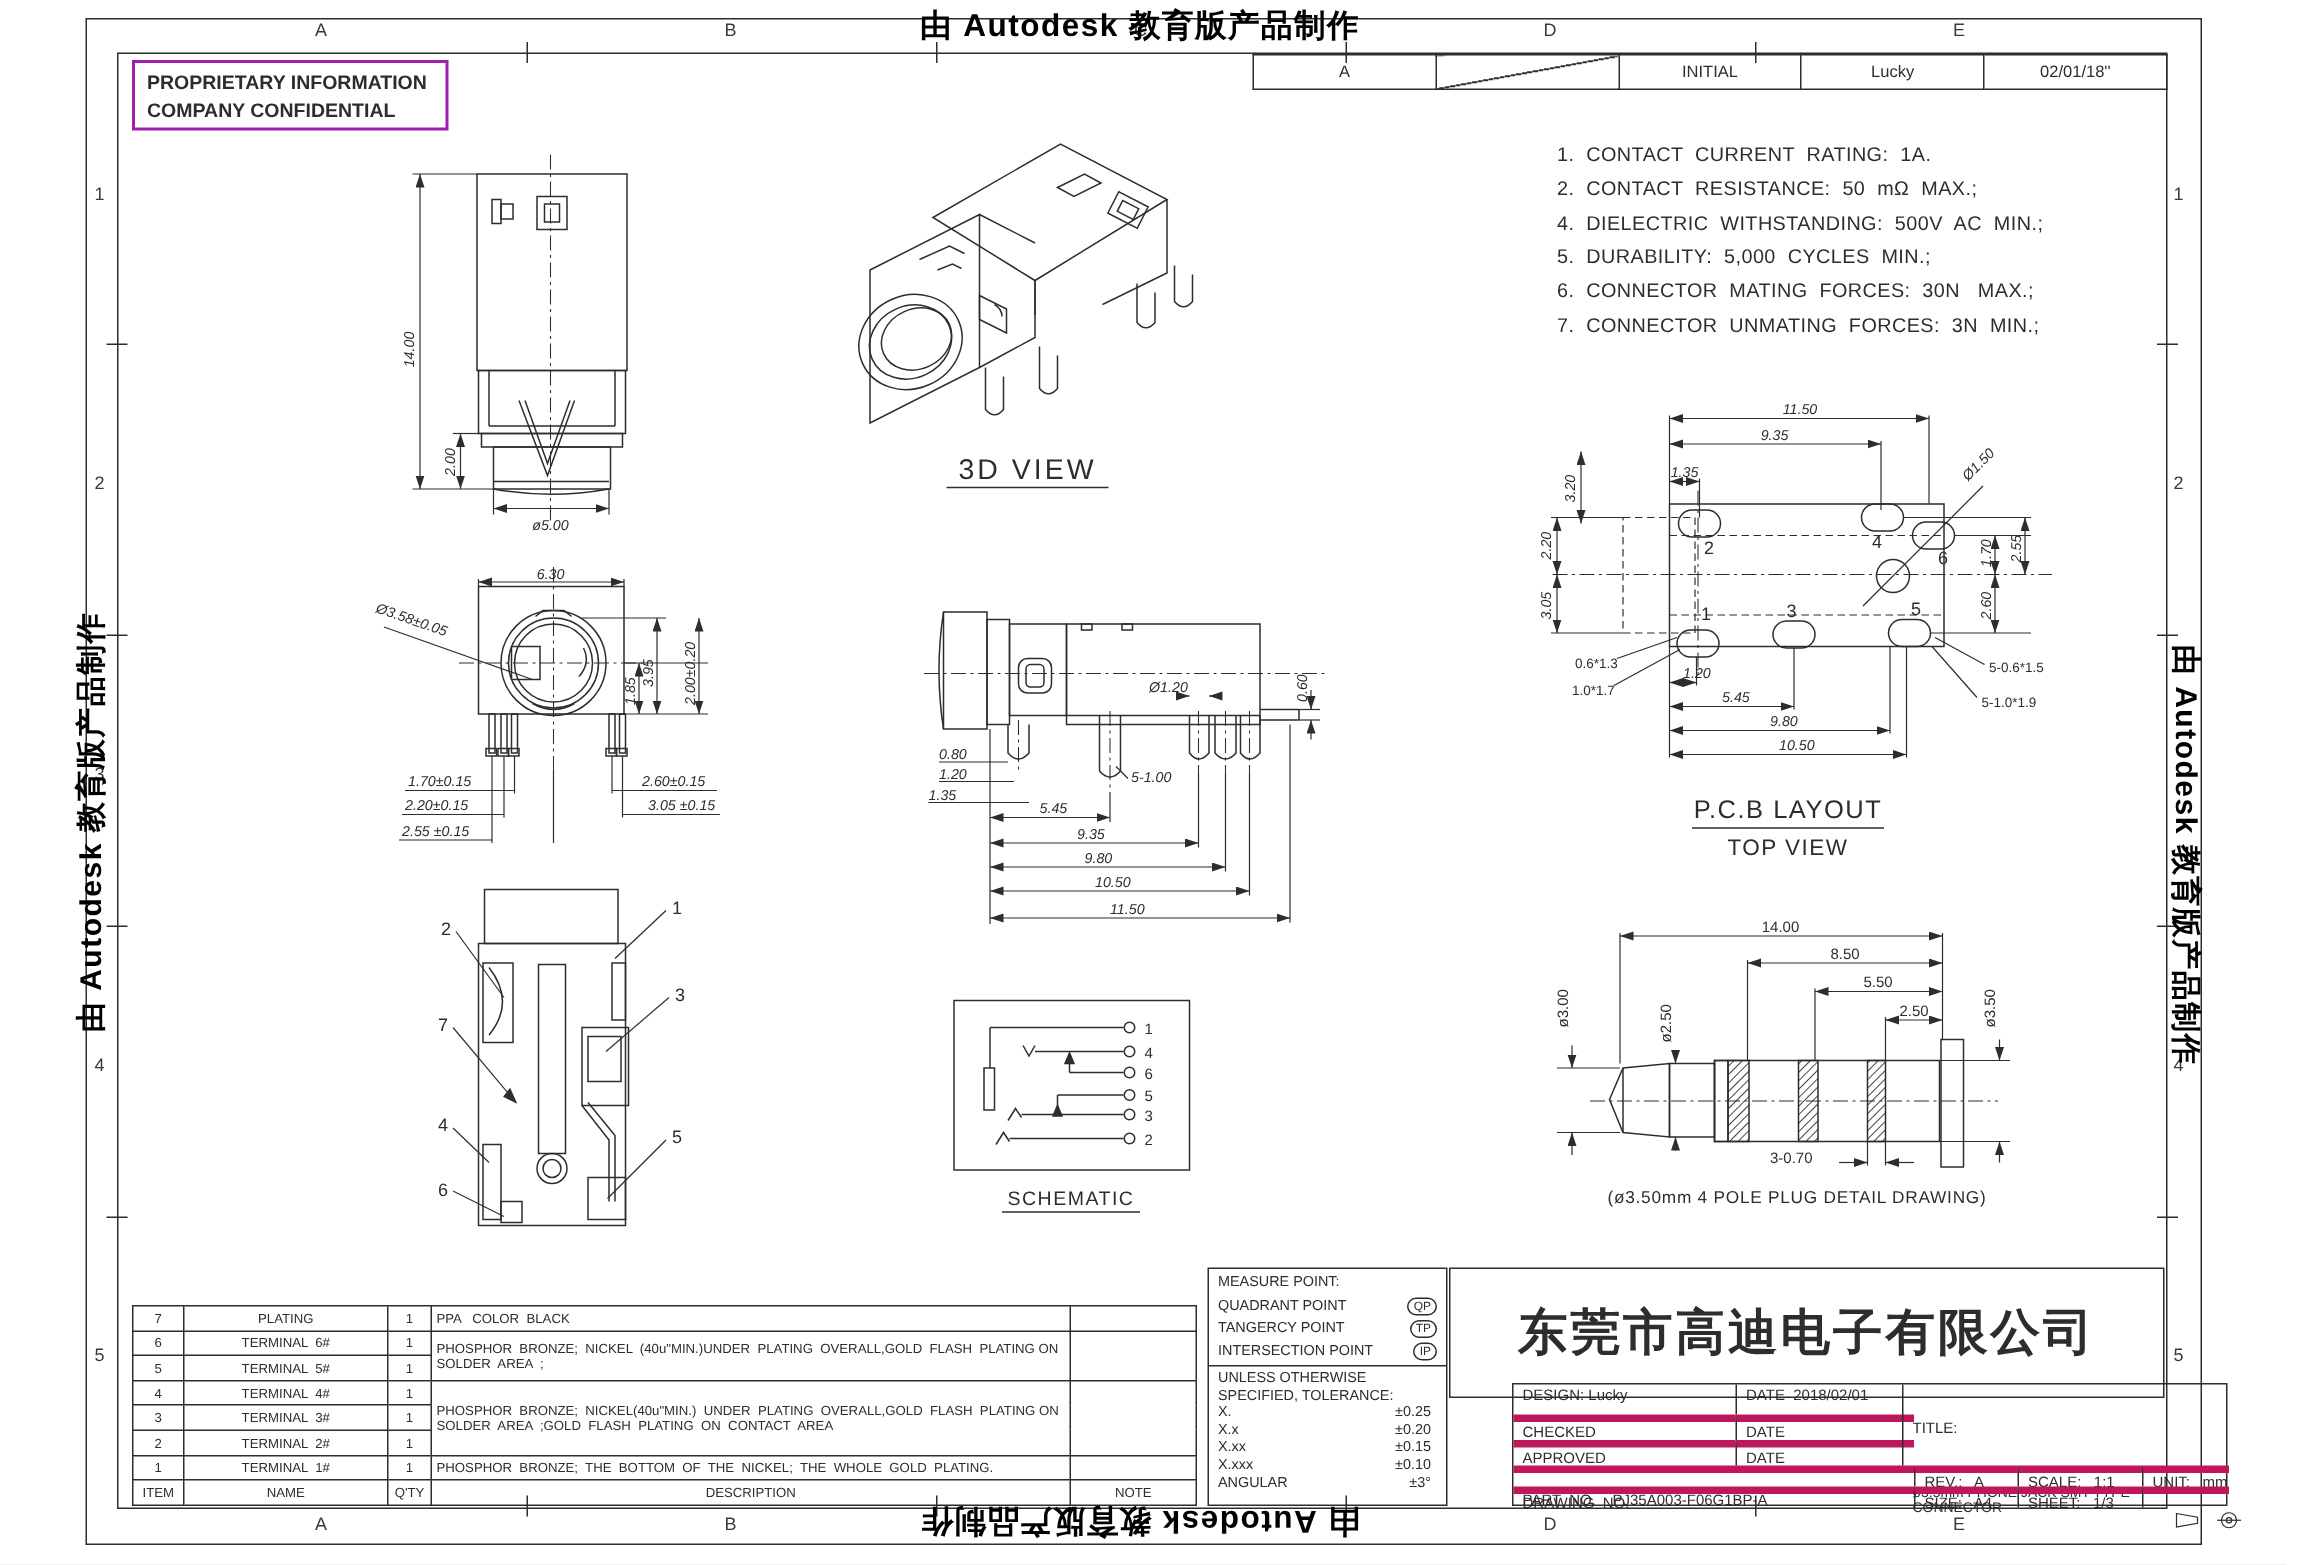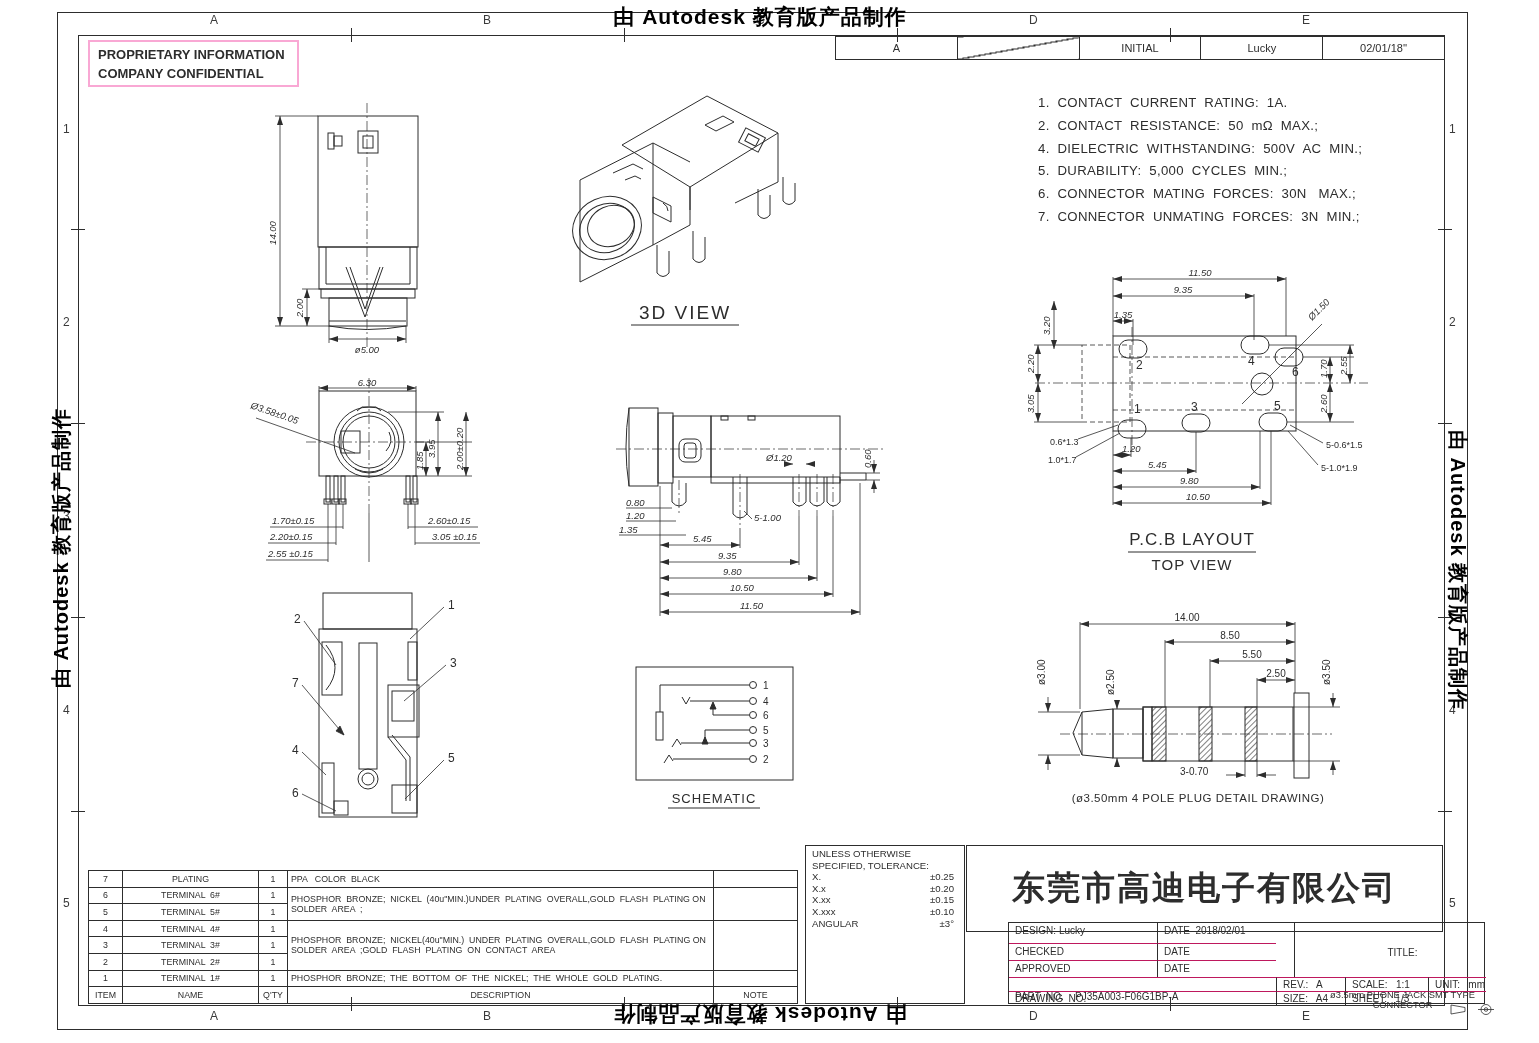--- a/index.html
+++ b/index.html
@@ -4,36 +4,36 @@
 <style>
   html,body{margin:0;padding:0;background:#e8e8e8;}
   #sheet{position:relative;width:1539px;height:1043px;background:#ffffff;overflow:hidden;
          font-family:"Liberation Sans",sans-serif;color:#2d2d2d;}
   .abs{position:absolute;}
   .frame{border:1.3px solid #2d2d2d;}
   .wm{font-weight:bold;color:#000;font-size:21px;white-space:nowrap;letter-spacing:1px;}
   .zone{font-size:12px;color:#3a3a3a;}
   .tick{background:#2d2d2d;}
   
-  #prop{border:2px solid #f9a8d4;padding:3px 0 0 8px;font-weight:bold;font-size:13px;line-height:19px;}
+  #prop{border:2px solid #a21caf;padding:3px 0 0 8px;font-weight:bold;font-size:13px;line-height:19px;}
   
   table{border-collapse:collapse;}
   #revtbl td{border:1px solid #2d2d2d;font-size:11px;text-align:center;height:22px;padding:0;}
   
   .note-line{white-space:pre;font-size:13.2px;line-height:22.8px;letter-spacing:0.3px;}
   
   #bomtbl td{border:1px solid #2d2d2d;font-size:8.8px;padding:0 3px;height:15.6px;white-space:pre-wrap;}
   #bomtbl .c{text-align:center;padding:0;}
   
   #measure{border:1px solid #2d2d2d;font-size:9.6px;}
   .mrow{display:flex;justify-content:space-between;align-items:center;padding:0 6px;height:15px;}
   .tag{border:1px solid #2d2d2d;border-radius:6px;font-size:8px;padding:0 3px;line-height:10px;}
   .tolrow{display:flex;justify-content:space-between;padding:0 10px 0 6px;height:11.6px;font-size:9.6px;}
   
-  .cell{position:absolute;border-left:1px solid #2d2d2d;border-top:1px solid #be185d;
+  .cell{position:absolute;border-left:1px solid #2d2d2d;border-top:5px solid #be185d;
         font-size:10px;padding:2px 0 0 6px;box-sizing:border-box;white-space:pre;}
   #company{display:flex;align-items:center;justify-content:center;font-weight:bold;font-size:33px;
            letter-spacing:2px;border:1px solid #2d2d2d;box-sizing:border-box;}
   
   svg{position:absolute;overflow:visible;}
   .s{stroke:#2d2d2d;fill:none;stroke-width:1;}
   .thin{stroke:#2d2d2d;fill:none;stroke-width:0.8;}
   .cl{stroke:#2d2d2d;fill:none;stroke-width:0.7;stroke-dasharray:10 3 2 3;}
   .dsh{stroke:#2d2d2d;fill:none;stroke-width:0.8;stroke-dasharray:5 3;}
   svg text{fill:#2d2d2d;font-family:"Liberation Sans",sans-serif;}
@@ -590,20 +590,37 @@
       <td class="c">ITEM</td>
       <td class="c">NAME</td>
       <td class="c">Q'TY</td>
       <td class="c">DESCRIPTION</td>
       <td class="c">NOTE</td>
     </tr>
   </tbody>
     </table>
 
   <div id="measure" class="abs" style="left:805px;top:845px;width:160px;height:159px;box-sizing:border-box;">
+    <div style="border-bottom:1px solid #2d2d2d;padding-bottom:2px;">
+      <div class="mrow" style="height:17px;">
+          <span>MEASURE  POINT:</span>
+        </div>
+      <div class="mrow">
+          <span>QUADRANT  POINT</span>
+          <span class="tag">QP</span>
+        </div>
+      <div class="mrow">
+          <span>TANGERCY  POINT</span>
+          <span class="tag">TP</span>
+        </div>
+      <div class="mrow">
+          <span>INTERSECTION  POINT</span>
+          <span class="tag">IP</span>
+        </div>
+    </div>
     <div style="padding-top:2px;">
       <div class="tolrow">
           <span>UNLESS  OTHERWISE</span>
         </div>
       <div class="tolrow">
           <span>SPECIFIED,  TOLERANCE:</span>
         </div>
       <div class="tolrow">
           <span>X.</span>
           <span>±0.25</span>
@@ -630,21 +647,21 @@
   <div id="company" class="abs" style="left:966px;top:845px;width:477px;height:87px;">东莞市高迪电子有限公司</div>
   <div class="abs" style="left:966px;top:922px;width:477px;height:82px;border:1px solid #2d2d2d;box-sizing:border-box;margin-left:42px;">
     <div class="cell" style="left:0;top:0;width:148px;height:20px;border-left:none;border-top:none;">DESIGN: Lucky</div>
     <div class="cell" style="left:148px;top:0;width:119px;height:20px;border-top:none;">DATE  2018/02/01</div>
     <div class="cell" style="left:0;top:20px;width:148px;height:17px;border-left:none;">CHECKED</div>
     <div class="cell" style="left:148px;top:20px;width:119px;height:17px;">DATE</div>
     <div class="cell" style="left:0;top:37px;width:148px;height:17px;border-left:none;">APPROVED</div>
     <div class="cell" style="left:148px;top:37px;width:119px;height:17px;">DATE</div>
     <div class="cell" style="left:0;top:54px;width:267px;height:14px;border-left:none;padding-top:13px;">PART  NO.    PJ35A003-F06G1BP-A</div>
     <div class="cell" style="left:0;top:68px;width:267px;height:14px;border-left:none;padding-top:1px;">DRAWING  NO.</div>
-    <div class="cell" style="left:285px;top:0;width:210px;height:54px;border-top:none;text-align:center;">
+    <div class="cell" style="left:259px;top:0;width:210px;height:54px;border-top:none;">
       <div>TITLE:</div>
       <div style="font-size:9.3px;margin-top:10px;white-space:normal;">ø3.5mm  PHONE  JACK  SMT  TYPE  CONNECTOR</div>
     </div>
     <div class="cell" style="left:267px;top:54px;width:69px;height:14px;padding-top:1px;">REV.:   A</div>
     <div class="cell" style="left:336px;top:54px;width:83px;height:14px;padding-top:1px;">SCALE:   1:1</div>
     <div class="cell" style="left:419px;top:54px;width:58px;height:14px;padding-top:1px;">UNIT:   mm</div>
     <div class="cell" style="left:267px;top:68px;width:69px;height:14px;padding-top:1px;">SIZE:   A4</div>
     <div class="cell" style="left:336px;top:68px;width:83px;height:14px;padding-top:1px;">SHEET:   1/3</div>
     <div class="cell" style="left:419px;top:68px;width:58px;height:14px;padding:0;">
       <svg style="position:static;" width="56" height="13" viewBox="0 0 56 13">

